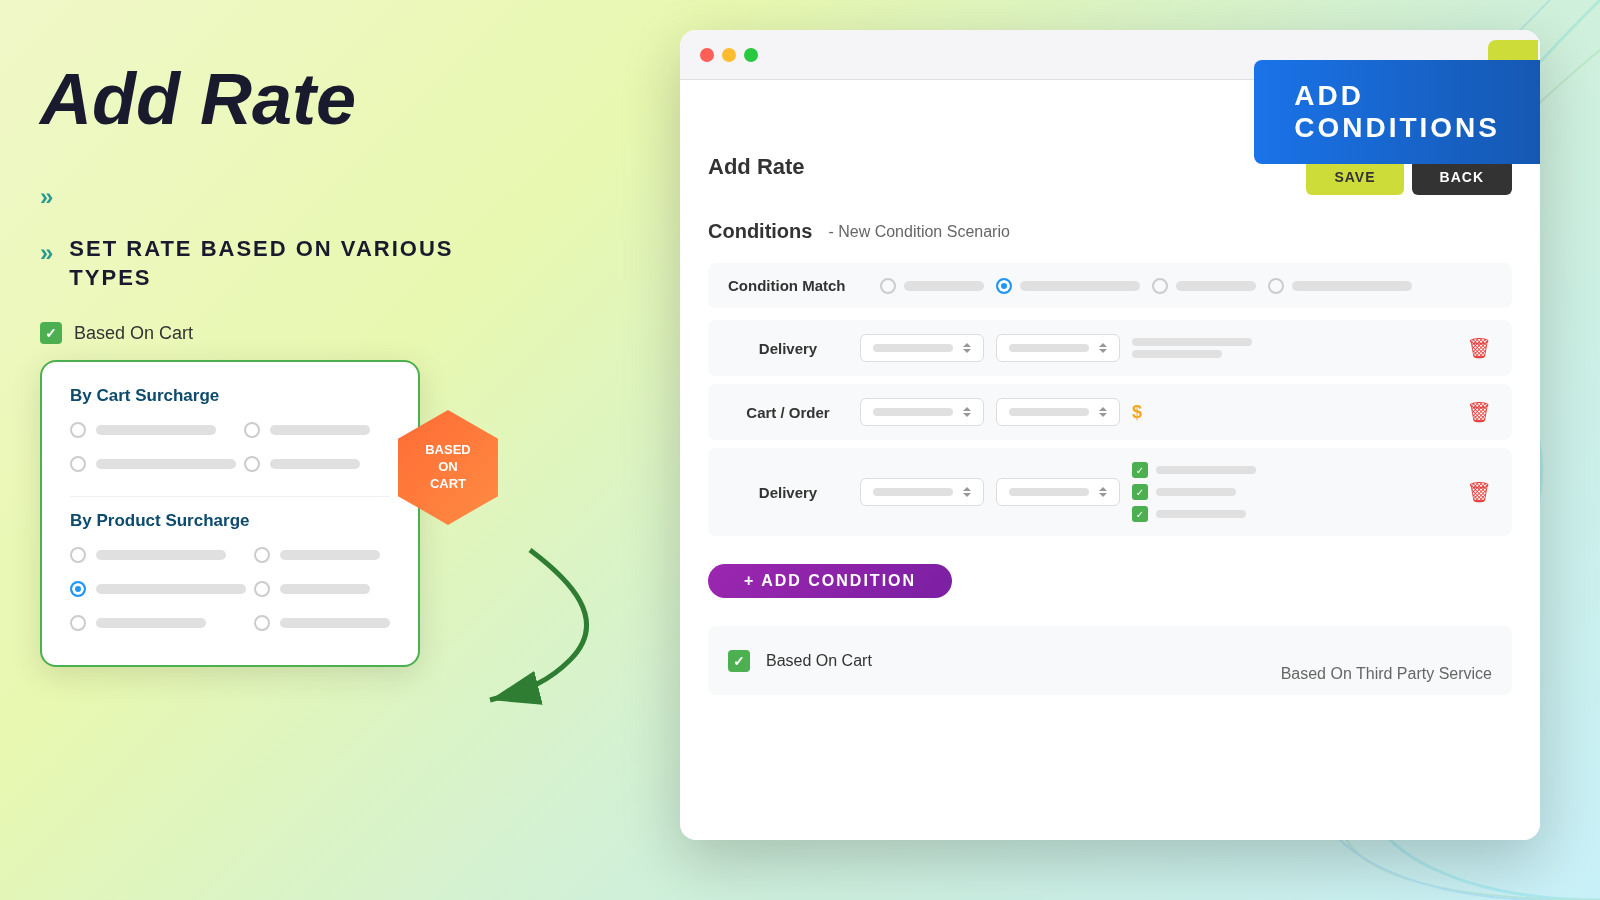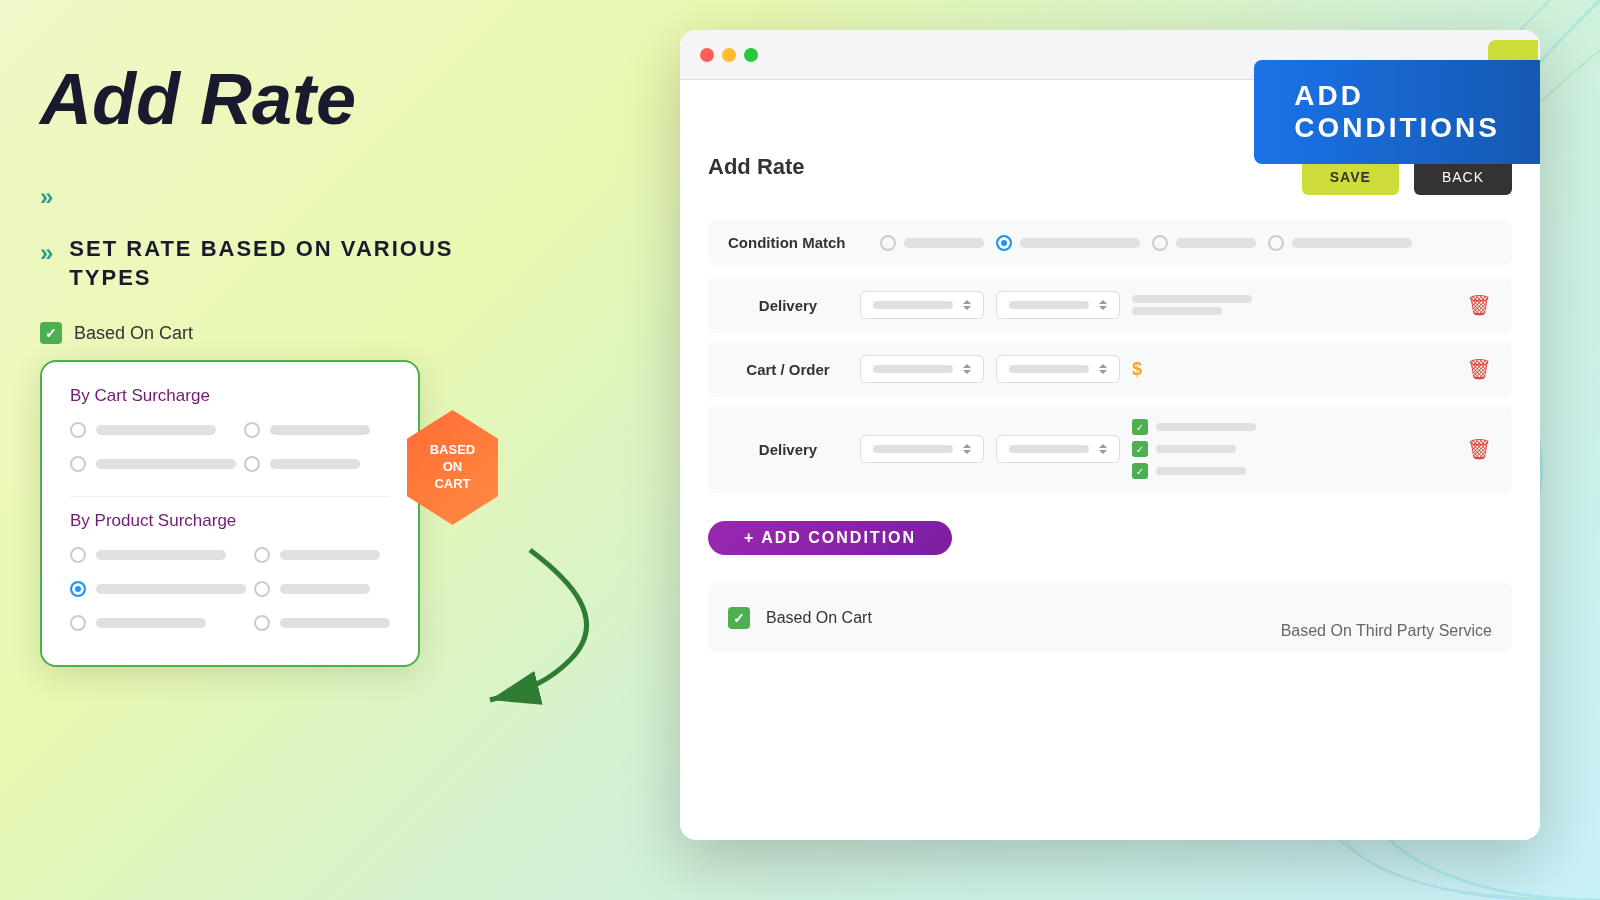--- a/index.html
+++ b/index.html
@@ -84,22 +84,22 @@
       background: white;
       border-radius: 16px;
       border: 2px solid #4caf50;
       padding: 24px 28px;
       width: 380px;
       box-shadow: 0 8px 32px rgba(0,0,0,0.12);
       position: relative;
     }
     .card-section-title {
       font-size: 17px;
-      font-weight: 400;
-      color: #701a75;
+      font-weight: 700;
+      color: #0c4a6e;
       margin-bottom: 16px;
     }
     .radio-row {
       display: flex;
       align-items: center;
       gap: 10px;
       margin-bottom: 10px;
     }
     .radio-circle {
       width: 16px;
@@ -127,21 +127,21 @@
       display: grid;
       grid-template-columns: 1fr 1fr;
       gap: 8px;
     }
 
     
     .hex-badge {
       position: absolute;
       right: -80px;
       top: 50px;
-      width: 91px;
+      width: 100px;
       height: 110px;
       display: flex;
       align-items: center;
       justify-content: center;
     }
     .hex-shape {
       width: 100px;
       height: 115px;
       background: linear-gradient(135deg, #ff6b35, #ff8c42);
       clip-path: polygon(50% 0%, 100% 25%, 100% 75%, 50% 100%, 0% 75%, 0% 25%);
@@ -205,41 +205,41 @@
       align-items: center;
       gap: 16px;
     }
 
     
     .header-buttons {
       position: absolute;
       top: 68px;
       right: 20px;
       display: flex;
-      gap: 15px;
+      gap: 8px;
       justify-content: space-between;
     }
     .btn-save {
       background: #cddc39;
       color: #333;
       border: none;
       padding: 10px 28px;
       border-radius: 6px;
       font-weight: 700;
       font-size: 14px;
       cursor: pointer;
       letter-spacing: 1px;
     }
     .btn-back {
       background: #333;
       color: white;
       border: none;
       padding: 10px 28px;
       border-radius: 6px;
-      font-weight: 400;
+      font-weight: 700;
       font-size: 14px;
       cursor: pointer;
       letter-spacing: 1px;
     }
 
     
     .browser-content {
       padding: 24px 28px;
       height: calc(100% - 50px);
       overflow-y: auto;
@@ -581,20 +581,24 @@
   <div class="browser-content">
 
     <div style="display:flex; justify-content:space-between; align-items:center; margin-bottom:20px; margin-top:50px;">
       <h2 class="content-title">Add Rate</h2>
       <div class="header-buttons" style="position:static;">
         <button class="btn-save">SAVE</button>
         <button class="btn-back">BACK</button>
       </div>
     </div>
 
+    <div class="conditions-header">
+      <span class="conditions-title">Conditions</span>
+      <span class="conditions-subtitle">- New Condition Scenario</span>
+    </div>
 
     <div class="condition-match-row">
       <span class="condition-match-label">Condition Match</span>
       <div class="radio-option">
         <div class="radio-btn"></div>
         <div class="radio-line-short"></div>
       </div>
       <div class="radio-option">
         <div class="radio-btn active"></div>
         <div class="radio-line-medium"></div>

